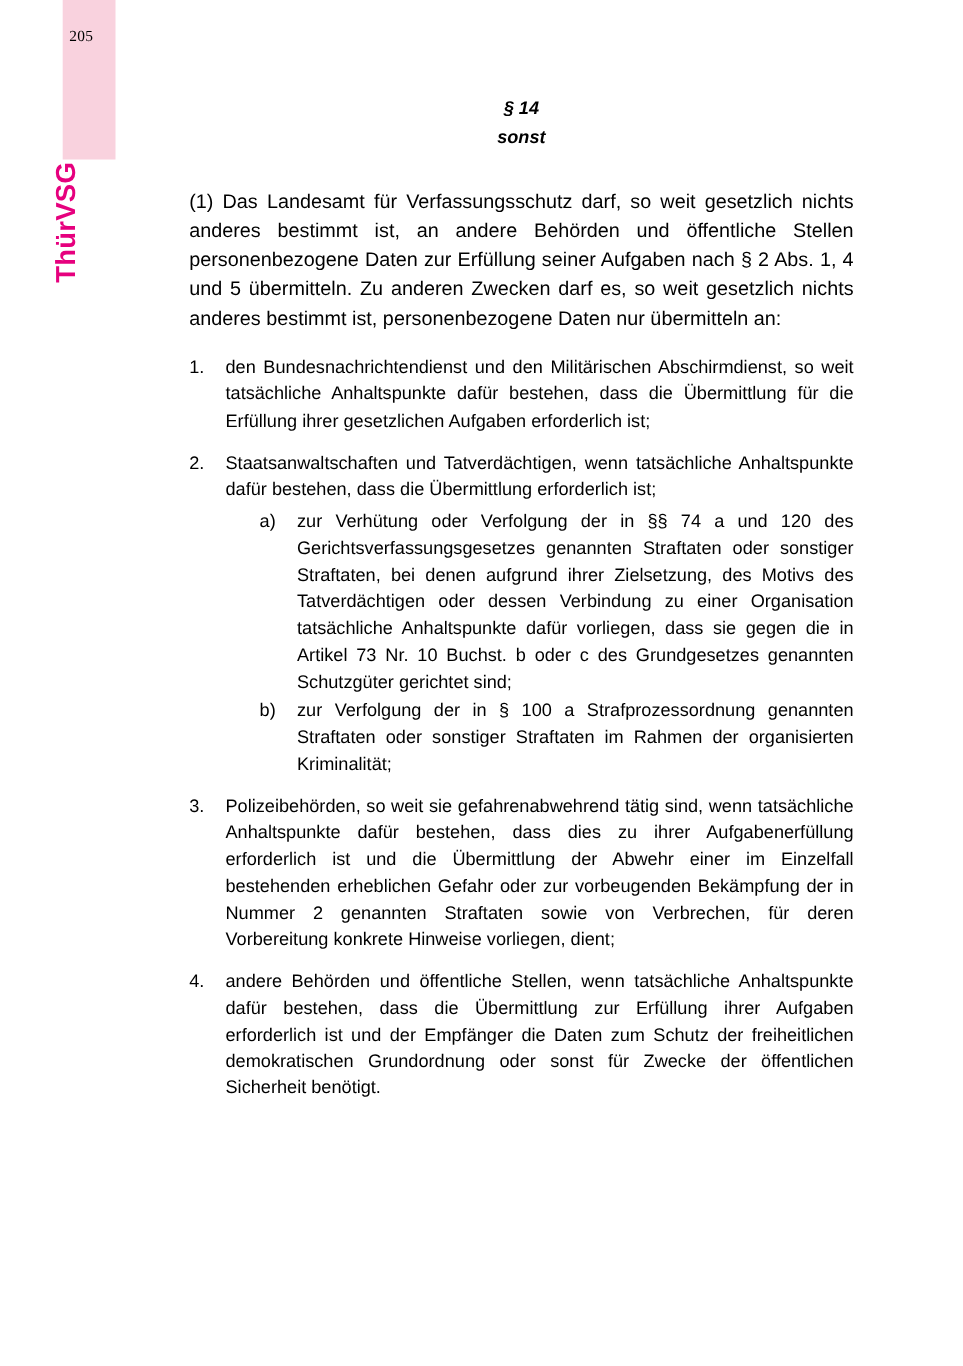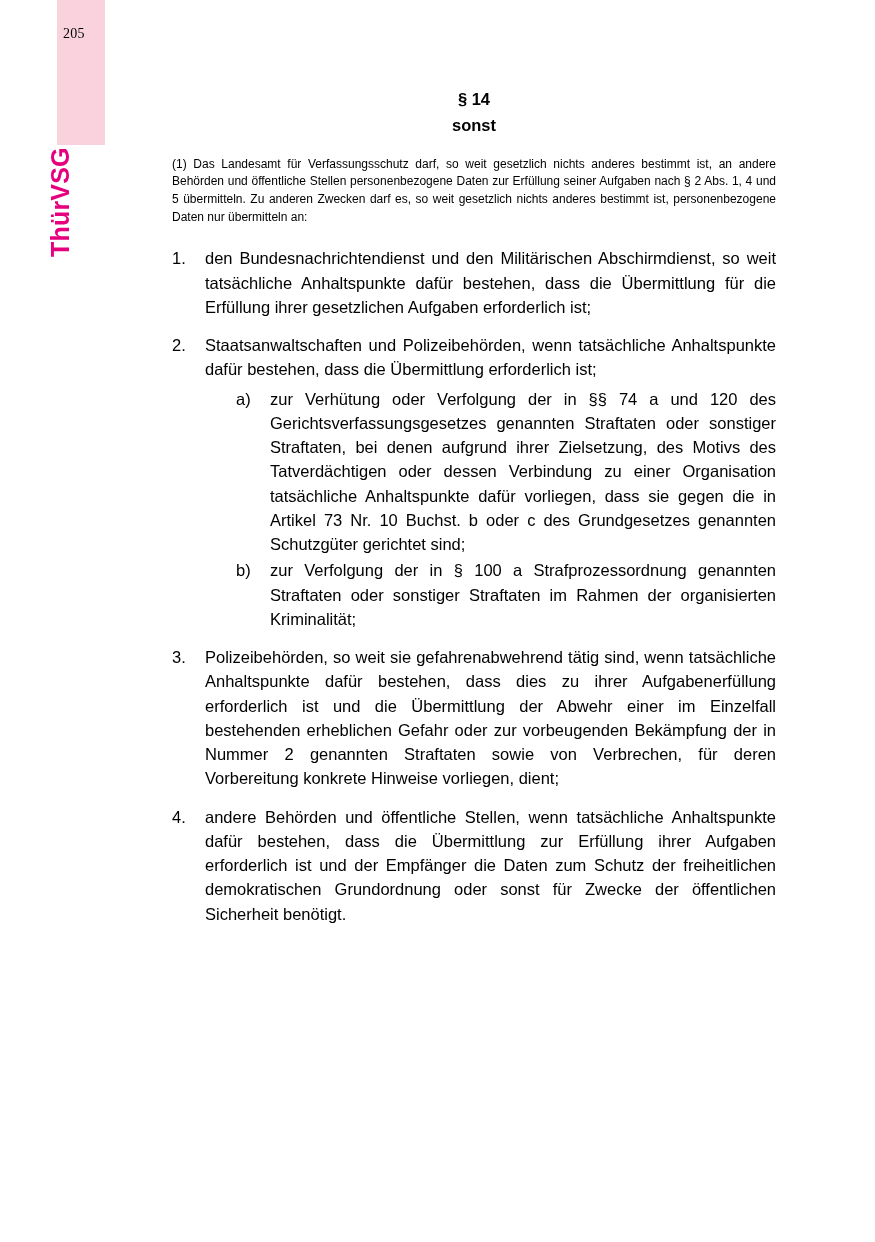--- a/index.html
+++ b/index.html
@@ -56,27 +56,28 @@
     left: 172px;
     top: 88px;
     width: 604px;
   }
 
   .title-block {
     text-align: center;
     font-weight: bold;
     font-size: 16.5px;
     line-height: 1.42;
-    margin-bottom: 18px;
+    margin-bottom: 32px;
+    font-style: italic;
   }
   .title-line1 { margin-bottom: 3px; }
   .title-line2 { display: block; }
 
   p.para {
-    font-size: 12px;
+    font-size: 18px;
     line-height: 1.47;
     text-align: justify;
     margin: 4px 0 20px 0;
     hyphens: manual;
   }
 
   ol.numlist {
     list-style: none;
     margin: 0;
     padding: 0;
@@ -139,21 +140,21 @@
 
   <p class="para">(1) Das Landesamt für Verfassungsschutz darf, so weit gesetzlich nichts anderes bestimmt ist, an andere Behörden und öffentliche Stellen personenbezogene Daten zur Erfüllung seiner Aufgaben nach § 2 Abs. 1, 4 und 5 übermitteln. Zu anderen Zwecken darf es, so weit gesetzlich nichts anderes bestimmt ist, personenbezogene Daten nur übermitteln an:</p>
 
   <ol class="numlist">
     <li>
       <span class="marker">1.</span>
       <span>den Bundesnachrichtendienst und den Militärischen Abschirmdienst, so weit tatsächliche Anhaltspunkte dafür bestehen, dass die Übermittlung für die Erfüllung ihrer gesetzlichen Aufgaben erforderlich ist;</span>
     </li>
     <li>
       <span class="marker">2.</span>
-      <span>Staatsanwaltschaften und Polizeibehörden, wenn tatsächliche Anhaltspunkte dafür bestehen, dass die Übermittlung erforderlich ist;</span>
+      <span>Staatsanwaltschaften und Tatverdächtigen, wenn tatsächliche Anhaltspunkte dafür bestehen, dass die Übermittlung erforderlich ist;</span>
       <div class="sub-wrap">
         <ol class="alphalist">
           <li>
             <span class="marker">a)</span>
             <span>zur Verhütung oder Verfolgung der in §§ 74 a und 120 des Gerichtsverfassungsgesetzes genannten Straftaten oder sonstiger Straftaten, bei denen aufgrund ihrer Zielsetzung, des Motivs des Tatverdächtigen oder dessen Verbindung zu einer Organisation tatsächliche Anhaltspunkte dafür vorliegen, dass sie gegen die in Artikel 73 Nr. 10 Buchst. b oder c des Grundgesetzes genannten Schutzgüter gerichtet sind;</span>
           </li>
           <li>
             <span class="marker">b)</span>
             <span>zur Verfolgung der in § 100 a Strafprozessordnung genannten Straftaten oder sonstiger Straftaten im Rahmen der organisierten Kriminalität;</span>
           </li>

